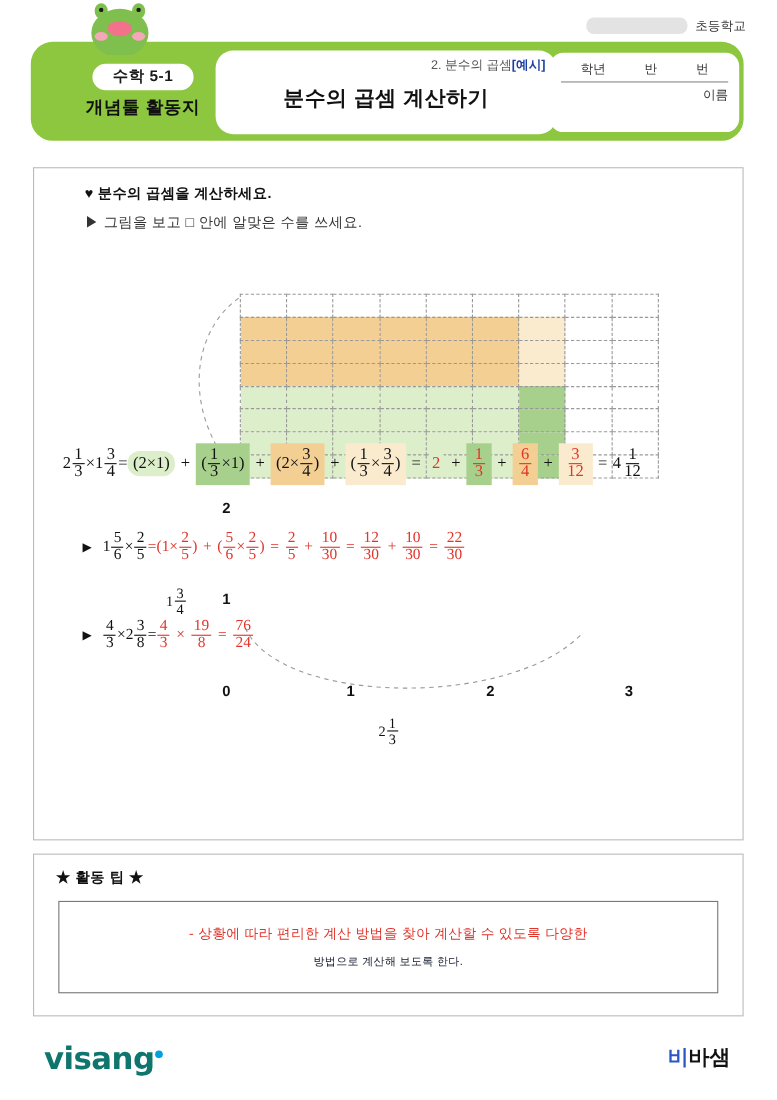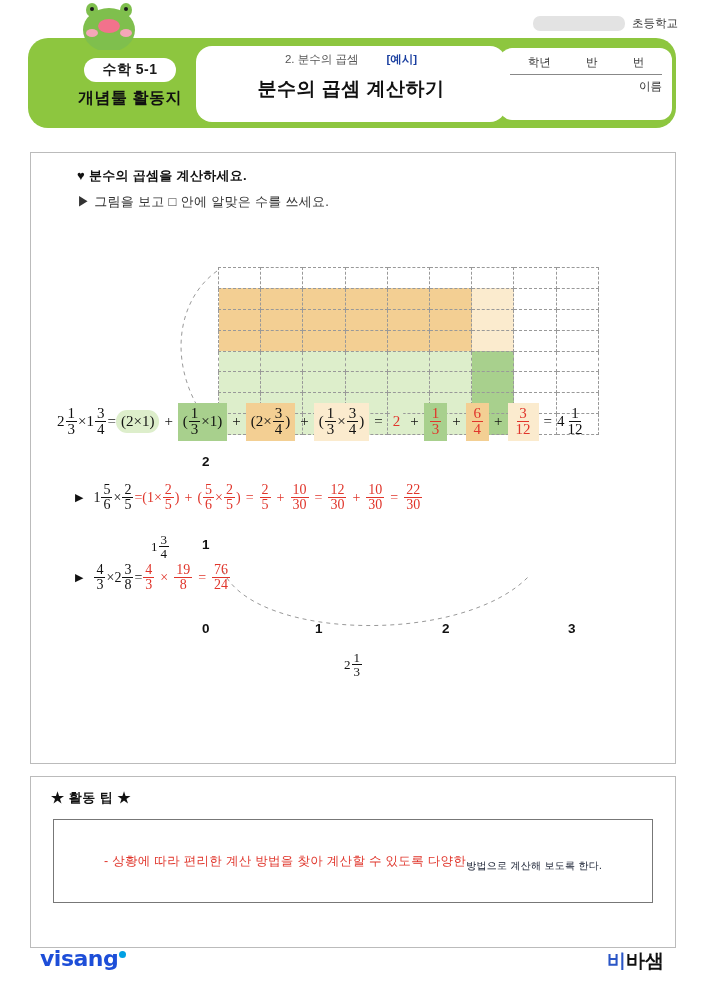--- a/index.html
+++ b/index.html
@@ -31,21 +31,21 @@
     padding: 3px 18px; font-weight: bold; font-size: 14px; color:#1a1a1a;
     letter-spacing:.5px;
   }
   .badge-sub { margin-top:6px; font-weight:bold; font-size:16px; color:#111; letter-spacing:.5px;}
 
   .title-box {
     position:absolute; left: 196px; top: 46px;
     width: 310px; height: 76px; background:#fff;
     border-radius: 16px; z-index:6; padding: 6px 10px 0 10px;
   }
-  .title-top { display:flex; justify-content:center; align-items:flex-start;gap:28px; }
+  .title-top { display:flex; justify-content:flex-end; align-items:flex-start; }
   .title-unit { font-size: 11.5px; color:#555; }
   .title-ex { font-size: 11.5px; color:#1a3fa0; font-weight:bold;}
   .title-main {
     text-align:center; font-size: 19px; font-weight:bold; color:#111;
     margin-top: 9px; letter-spacing:.5px;
   }
 
   .school-line {
     position:absolute; right: 28px; top: 16px; z-index:7;
     display:flex; align-items:center; gap:7px; font-size:11.5px; color:#333;
@@ -118,32 +118,32 @@
   .eq3 { position:absolute; left:44px; top:162px; font-size:14px; }
   .tri { color:#111; font-size:11px; margin-right:10px; }
   .red { color:#E0352B; }
   .hl-gl { background:#DDEECB; padding:3px 5px;border-radius:11px; }
   .hl-g  { background:#A8D08D; padding:3px 5px; }
   .hl-o  { background:#F3CF93; padding:3px 5px; }
   .hl-ol { background:#FBEBCE; padding:3px 5px; }
   .op { margin:0 5px; }
 
   
-  .tip-panel { position:absolute; left:30px; top:776px; width:646px; height:172px;
+  .tip-panel { position:absolute; left:30px; top:776px; width:646px; height:148px;
                border:1px solid #bbb; background:#fff; }
   .tip-title { font-size:13px; font-weight:bold; color:#111; padding:12px 0 0 20px; letter-spacing:.5px;}
   .tip-inner { margin: 12px 22px 0 22px; height:84px; border:1px solid #777;
-               display:flex; flex-direction:row; align-items:center; justify-content:center; }
+               display:flex; flex-direction:column; align-items:center; justify-content:center; }
   .tip-l1 { font-size:12.5px; color:#E0352B; letter-spacing:.3px; }
   .tip-l2 { font-size:10px; color:#0f172a; letter-spacing:.3px; margin-top:9px; }
 
   
   .footer { position:absolute; left:0; top:938px; width:706px; height:50px; }
-  .logo-visang { position:absolute; left:40px; top:8px; font-size:22px; font-weight:bold;
-                 color:#1d4ed8; letter-spacing:-.5px; font-family:"DejaVu Sans", sans-serif;}
+  .logo-visang { position:absolute; left:40px; top:8px; font-size:28px; font-weight:bold;
+                 color:#0f766e; letter-spacing:-.5px; font-family:"DejaVu Sans", sans-serif;}
   .logo-visang .dot { display:inline-block; width:7px; height:7px; border-radius:50%;
                       background:#00A0E3; margin-left:1px; vertical-align:super; }
   .logo-bbs { position:absolute; right:42px; top:10px; font-size:19px; font-weight:bold; color:#111; }
   .logo-bbs .accent { color:#2B56C6; }
 </style>
 </head>
 <body>
 
 <div class="page">
 

